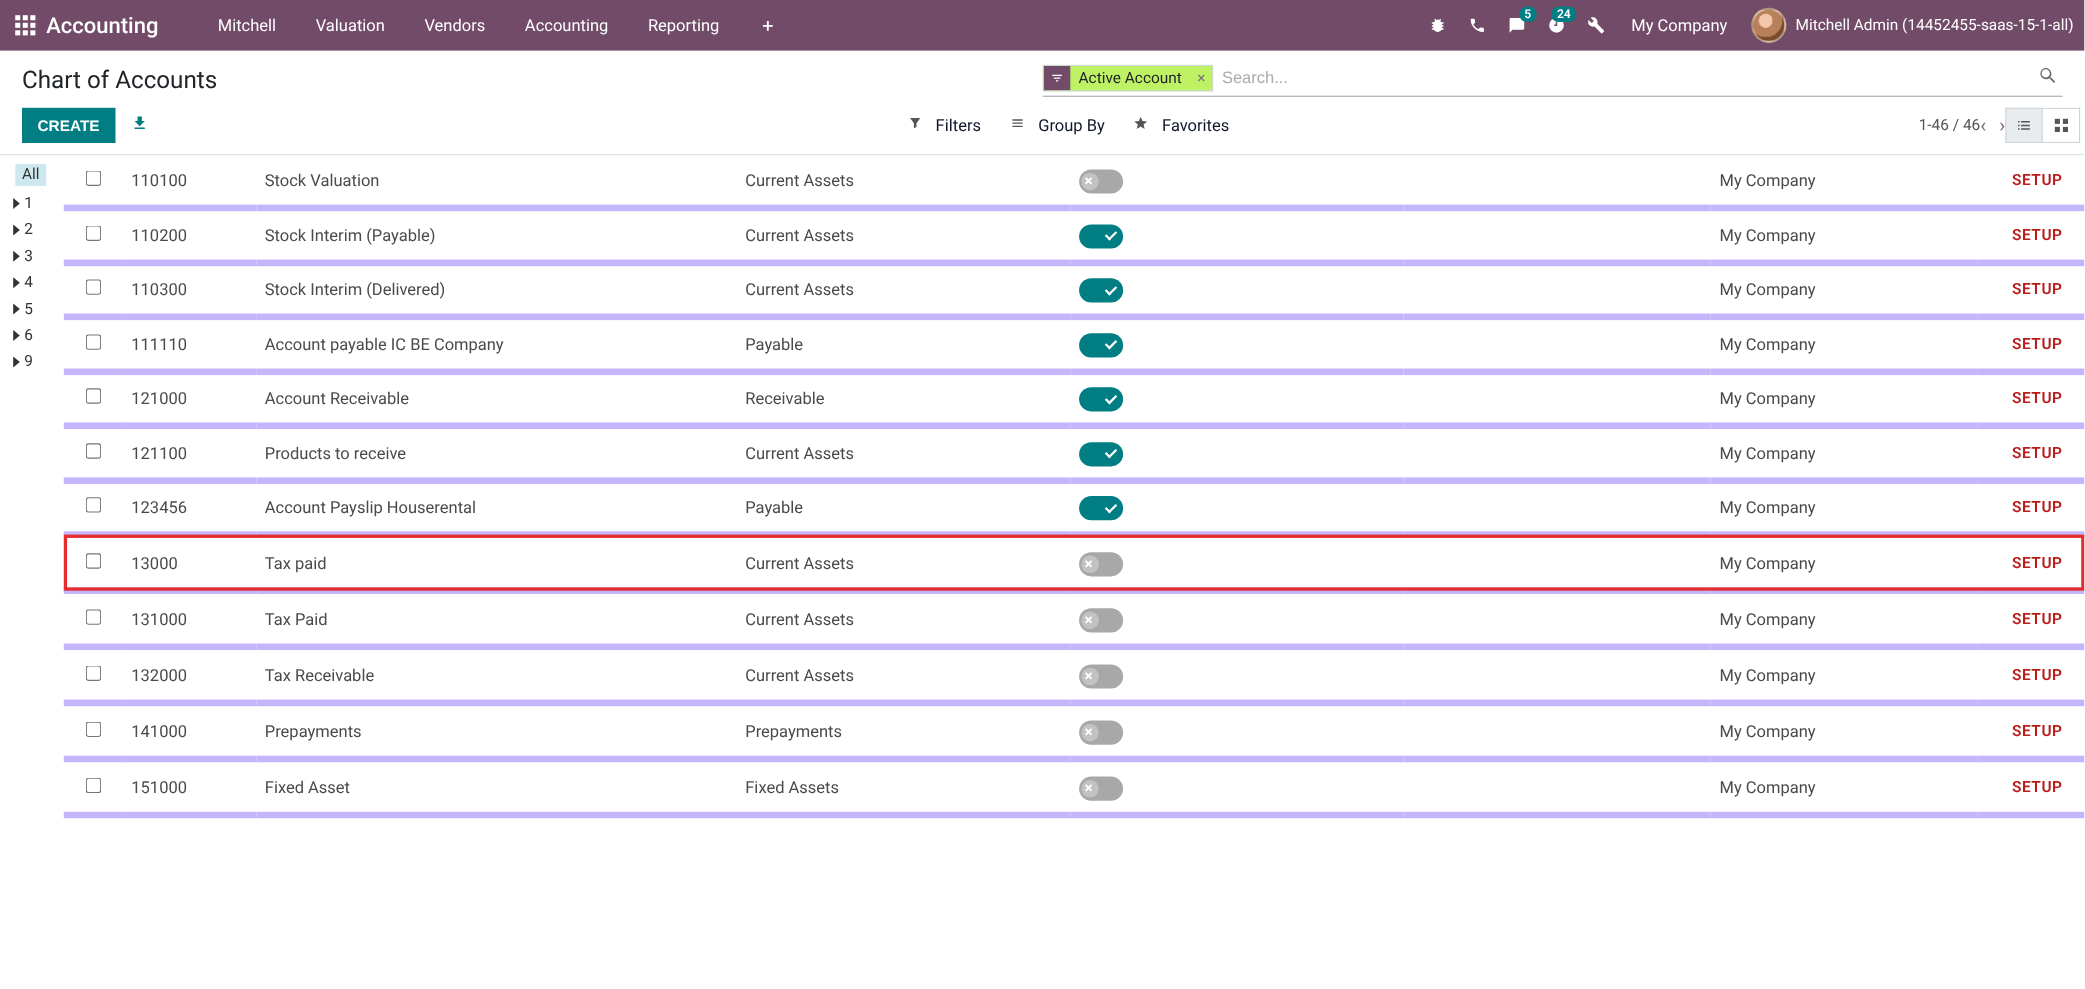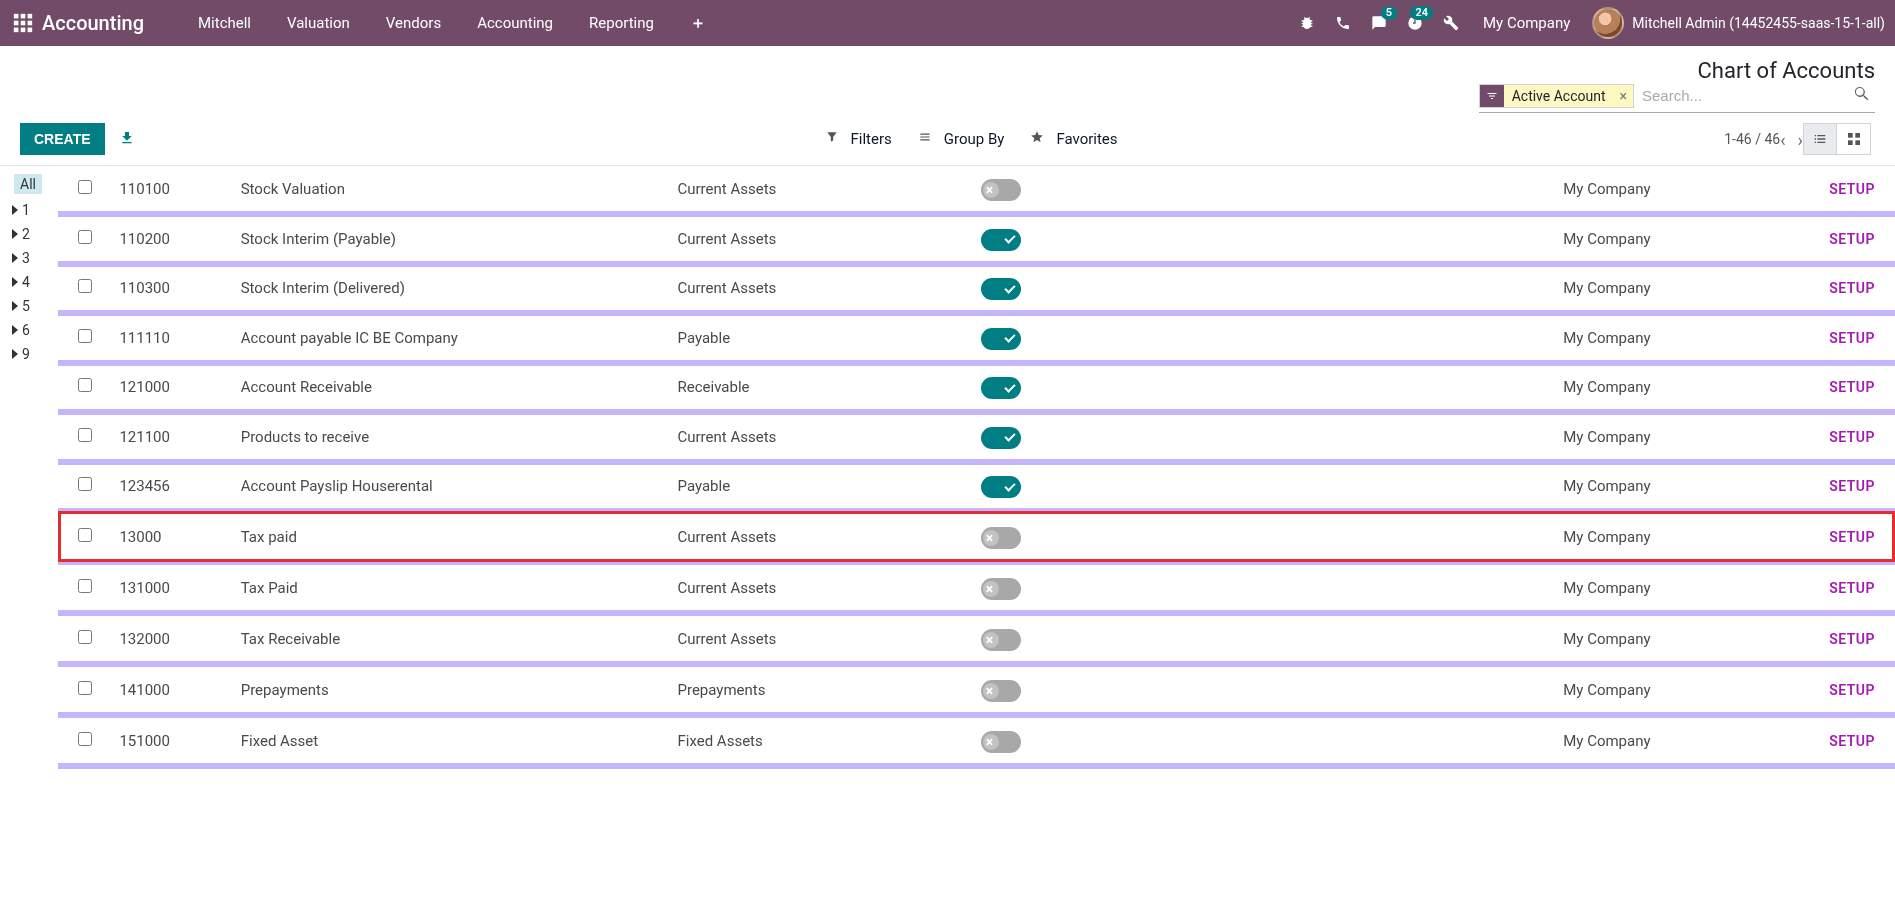--- a/index.html
+++ b/index.html
@@ -15,34 +15,34 @@
 .nav-spacer { flex: 1; }
 .icon-btn { width: 36px; height: 46px; display: flex; align-items: center; justify-content: center; cursor: pointer; position: relative; }
 .icon-btn svg { fill: #fff; width: 16px; height: 16px; }
 .badge { position: absolute; top: 6px; right: 0px; background: #017e84; color: #fff; border-radius: 10px; font-size: 11px; padding: 0 5px; line-height: 14px; min-width: 16px; text-align: center; font-weight: 600; }
 .company-name { padding: 0 14px; cursor: pointer; font-size: 15px; }
 .user { display: flex; align-items: center; gap: 8px; cursor: pointer; padding: 0 0 0 8px; }
 .avatar { width: 32px; height: 32px; border-radius: 50%; background: radial-gradient(circle at 40% 35%, #f2c6a8 25%, #b8805a 26%, #b8805a 60%, #7a4a2a 61%); border: 2px solid rgba(255,255,255,0.4); }
 
 
 .cp { border-bottom: 1px solid #dee2e6; }
-.cp-row { display: flex; align-items: flex-end; padding: 12px 20px 0 20px; flex-direction: column; }
+.cp-row { display: flex; align-items: center; padding: 12px 20px 0 20px; }
 .cp-title { font-size: 22px; color: #212529; flex: 1; }
 .search-container { flex: 1; display: flex; align-items: center; border-bottom: 1px solid #a8a8a8; padding-bottom: 4px; margin-left: 0; }
-.search-facet { background: #fef9c3; display: inline-flex; align-items: stretch; font-size: 14px; border: 1px solid #ced4da; }
+.search-facet { background: #bef264; display: inline-flex; align-items: stretch; font-size: 14px; border: 1px solid #ced4da; }
 .facet-icon { background: #714b67; color: #fff; display: flex; align-items: center; justify-content: center; width: 24px; }
 .facet-icon svg { fill: #fff; width: 12px; height: 12px; }
 .facet-label { padding: 3px 8px; color: #212529; }
 .facet-remove { padding: 3px 6px; cursor: pointer; color: #777; font-size: 14px; }
 .search-input { border: none; outline: none; padding: 4px 8px; font-size: 15px; flex: 1; color: #333; }
 .search-input::placeholder { color: #aaa; }
 .search-mag { cursor: pointer; padding: 0 4px; }
 .search-mag svg { fill: #666; width: 18px; height: 18px; }
 
-.cp-row2 { display: flex; align-items: center; padding: 10px 24px 10px 20px; }
+.cp-row2 { display: flex; align-items: center; padding: 10px 4px 10px 20px; }
 .cp-left { display: flex; align-items: center; gap: 14px; }
 .btn-create { background: #017e84; color: #fff; border: none; padding: 8px 14px; font-size: 14px; font-weight: 600; cursor: pointer; }
 .btn-import { cursor: pointer; color: #017e84; }
 .btn-import svg { fill: #017e84; width: 16px; height: 16px; }
 .cp-center { flex: 1; display: flex; justify-content: flex-start; padding-left: 690px; gap: 26px; }
 .ctl { display: inline-flex; align-items: flex-start; gap: 12px; cursor: pointer; color: #0f172a; font-size: 15px; }
 .ctl svg { fill: #555; width: 14px; height: 14px; }
 .cp-right { display: flex; align-items: center; }
 .pager { color: #555; font-size: 14px; }
 .pager-arrows { display: flex; gap: 12px; }
@@ -67,21 +67,21 @@
 tr.highlighted { outline: 3px solid #e62d2d; outline-offset: -3px; }
 td { padding: 10px 8px; font-size: 15px; color: #4a4a4a; vertical-align: middle; }
 td.chk { width: 44px; text-align: center; }
 td.chk input { width: 14px; height: 14px; cursor: pointer; }
 td.code { width: 100px; }
 td.name { width: 360px; }
 td.type { width: 250px; }
 td.toggle { width: 250px; }
 td.empty { width: 230px; }
 td.company { width: 200px; }
-td.setup { width: 80px; text-align: right; color: #a21caf; font-weight: 600; font-size: 14px; cursor: pointer; letter-spacing: 0.5px; padding-right: 20px;}
+td.setup { width: 80px; text-align: right; color: #b91c1c; font-weight: 600; font-size: 14px; cursor: pointer; letter-spacing: 0.5px; padding-right: 20px;}
 
 
 .switch { width: 40px; height: 22px; border-radius: 11px; display: inline-flex; align-items: center; cursor: pointer; position: relative; }
 .switch.on { background: #017e84; justify-content: flex-end; }
 .switch.off { background: #a8a8a8; justify-content: flex-start; }
 .switch .knob { width: 18px; height: 18px; display: flex; align-items: center; justify-content: center; margin: 0 2px; }
 .switch.on .knob::before { content: ""; width: 8px; height: 4px; border: 2px solid #fff; border-top: none; border-right: none; transform: rotate(-45deg); display: block; margin-top: -3px; }
 .switch.off .knob::before { content: "×"; color: #fff; font-size: 14px; font-weight: bold; background: rgba(255,255,255,0.25); width: 16px; height: 16px; border-radius: 50%; display: flex; align-items: center; justify-content: center; line-height: 1; }
 .switch.off .knob::before { content: ""; width: 16px; height: 16px; border-radius: 50%; background: rgba(0,0,0,0); }
 .switch.off::before { content: "×"; position: absolute; left: 5px; color: #fff; font-size: 14px; font-weight: bold; }

